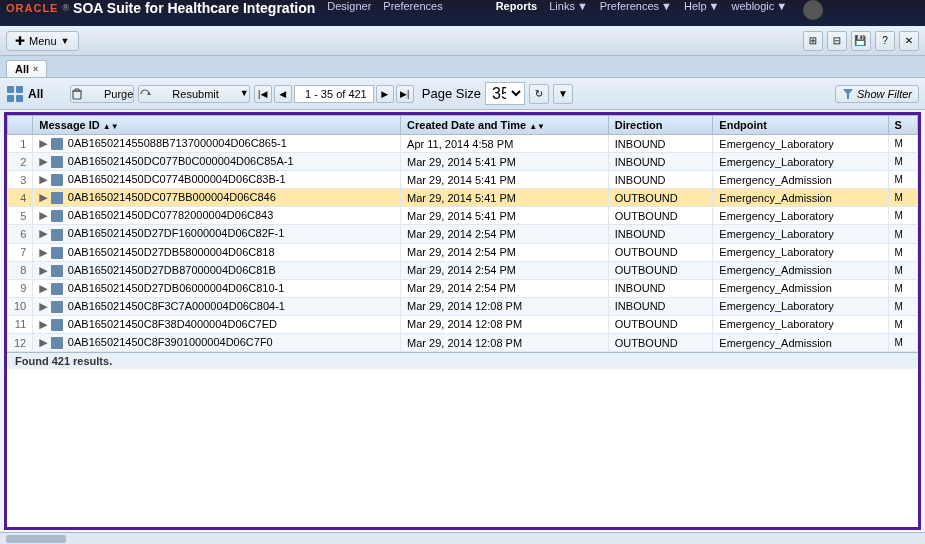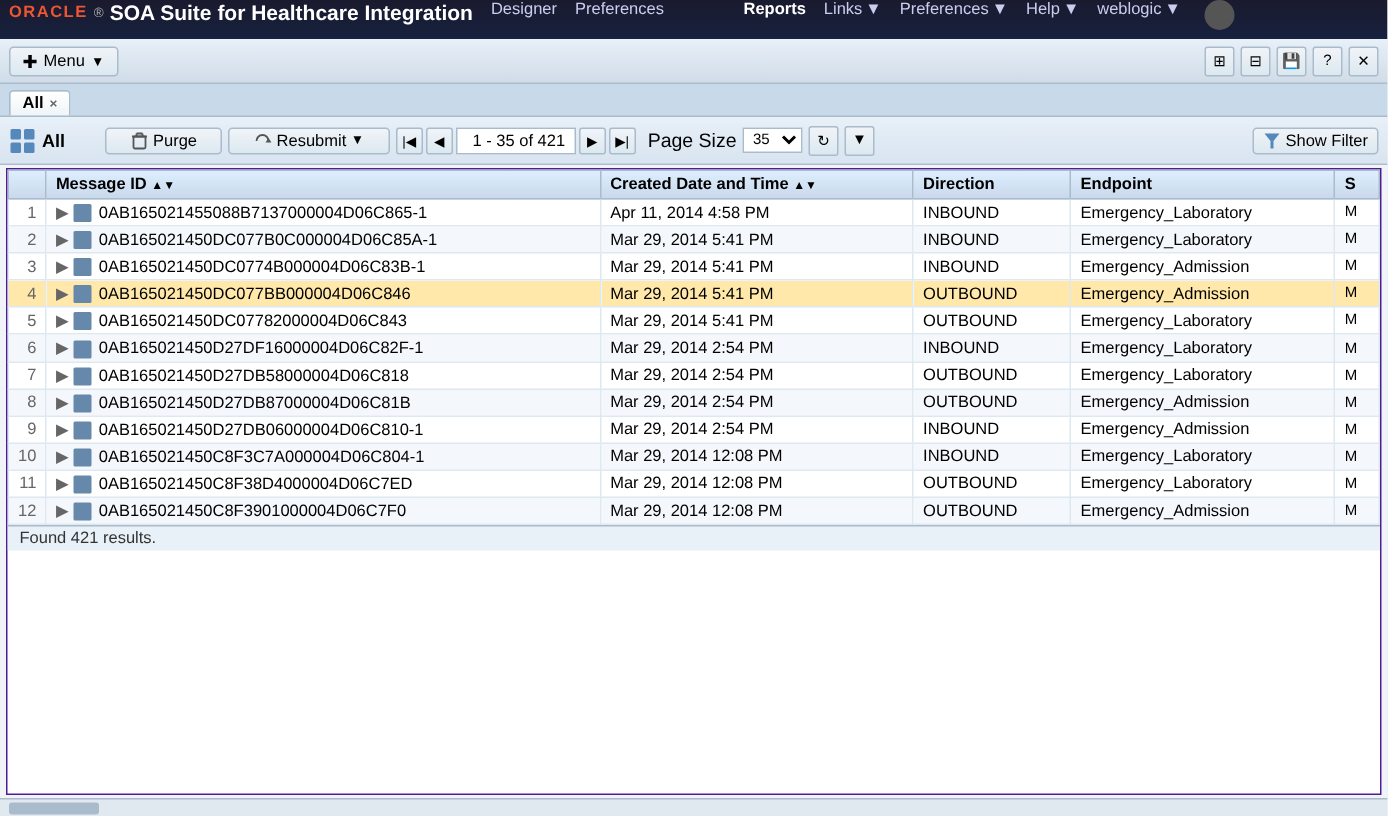--- a/index.html
+++ b/index.html
@@ -123,26 +123,26 @@
       align-items: center;
       gap: 4px;
       font-weight: bold;
       font-size: 12px;
       min-width: 60px;
     }
     .grid-btn {
       background: linear-gradient(to bottom, #f0f4f8, #dce8f0);
       border: 1px solid #aabbcc;
       border-radius: 3px;
-      padding: 2px 16px;
+      padding: 2px 0;
       font-size: 11px;
       cursor: pointer;
       display: flex;
       align-items: flex-start;
-      gap: 3px;
+      gap: 21px;
     }
     .nav-controls {
       display: flex;
       align-items: center;
       gap: 2px;
     }
     .nav-btn {
       background: linear-gradient(to bottom, #f0f4f8, #dce8f0);
       border: 1px solid #aabbcc;
       border-radius: 2px;
@@ -160,60 +160,61 @@
       padding: 2px 6px;
       font-size: 11px;
       min-width: 80px;
       text-align: right;
     }
     .page-size-label { font-size: 13px; margin-left: 4px; }
     .page-size-select {
       background: white;
       border: 1px solid #aabbcc;
       padding: 1px 2px;
-      font-size: 10px;
+      font-size: 16px;
       width: 40px;
     }
     .last-updated {
       font-size: 10px;
       color: #444;
       margin-left: 4px;
       line-height: 1.3;
     }
     .spacer { flex: 1; }
     .show-filter-btn {
       background: linear-gradient(to bottom, #f0f4f8, #dce8f0);
       border: 1px solid #aabbcc;
       border-radius: 3px;
       padding: 2px 6px;
       font-size: 11px;
       cursor: pointer;
       display: flex;
       align-items: center;
       gap: 3px;
+      font-style: italic;
     }
     .icon-btn {
       background: linear-gradient(to bottom, #f0f4f8, #dce8f0);
       border: 1px solid #aabbcc;
       border-radius: 2px;
       width: 20px;
       height: 20px;
       display: flex;
       align-items: center;
       justify-content: center;
       cursor: pointer;
       font-size: 10px;
     }
 
     
     .table-container {
       flex: 1;
       overflow: hidden;
       background: white;
-      border: 1px solid #4c1d95;
+      border: 3px solid #4c1d95;
       margin: 2px 4px;
     }
     table {
       width: 100%;
       border-collapse: collapse;
       font-size: 11px;
     }
     thead tr {
       background: linear-gradient(to bottom, #ddeeff, #c8d8ea);
     }
@@ -249,20 +250,21 @@
     }
     .status-cell { font-size: 10px; }
 
     
     .found-results {
       background: #e8f0f8;
       border-top: 1px solid #aabbcc;
       padding: 2px 8px;
       font-size: 11px;
       color: #333;
+      font-weight: bold;
     }
 
     
     .h-scrollbar {
       background: #e0e8f0;
       border-top: 1px solid #aabbcc;
       height: 12px;
       display: flex;
       align-items: center;
       padding: 0 2px;

